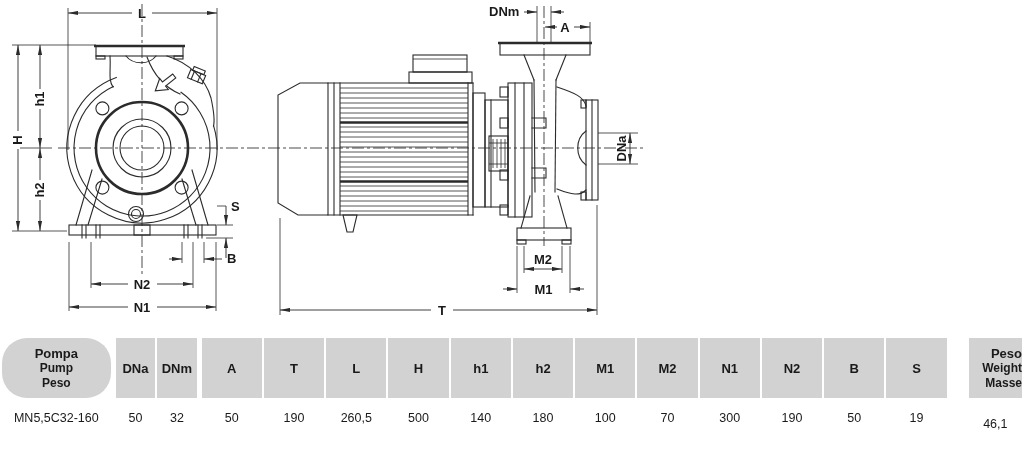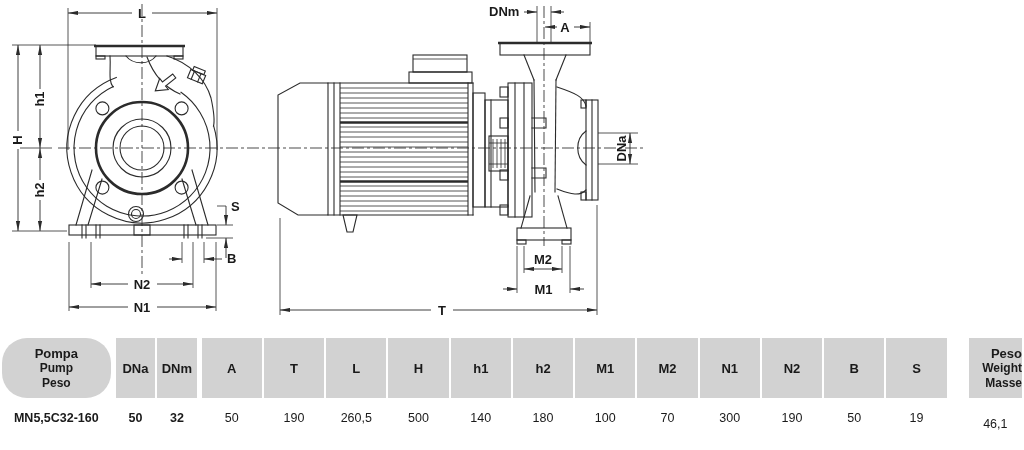--- a/index.html
+++ b/index.html
@@ -23,21 +23,21 @@
       justify-content:center;font-size:13px;font-weight:bold;line-height:15px;box-sizing:border-box;}
   .hc .sub{font-weight:bold;font-size:12px;}
   .dc{height:26px;display:flex;align-items:center;justify-content:center;font-size:12.5px;
       box-sizing:border-box;background:#fff;}
   .drow{margin-top:7px;}
   .pump-c{width:110px;border-radius:25px;}
   .w40{width:40px;}
   .w61{width:61px;}
   .peso-c{width:54px;}
   .g5{margin-left:5px;} .g2{margin-left:2px;} .g4{margin-left:22px;align-items:flex-end;}
-  .b{font-weight:bold;}
+  .b{font-weight:normal;}
 </style>
 </head>
 <body>
 
 <div class="page">
 
   <div class="drawing">
   <svg width="1024" height="336" viewBox="0 0 1024 336">
     <defs>
       <marker id="arr" viewBox="0 0 10 5" markerWidth="10" markerHeight="5" refX="10" refY="2.5" orient="auto-start-reverse" markerUnits="userSpaceOnUse">

